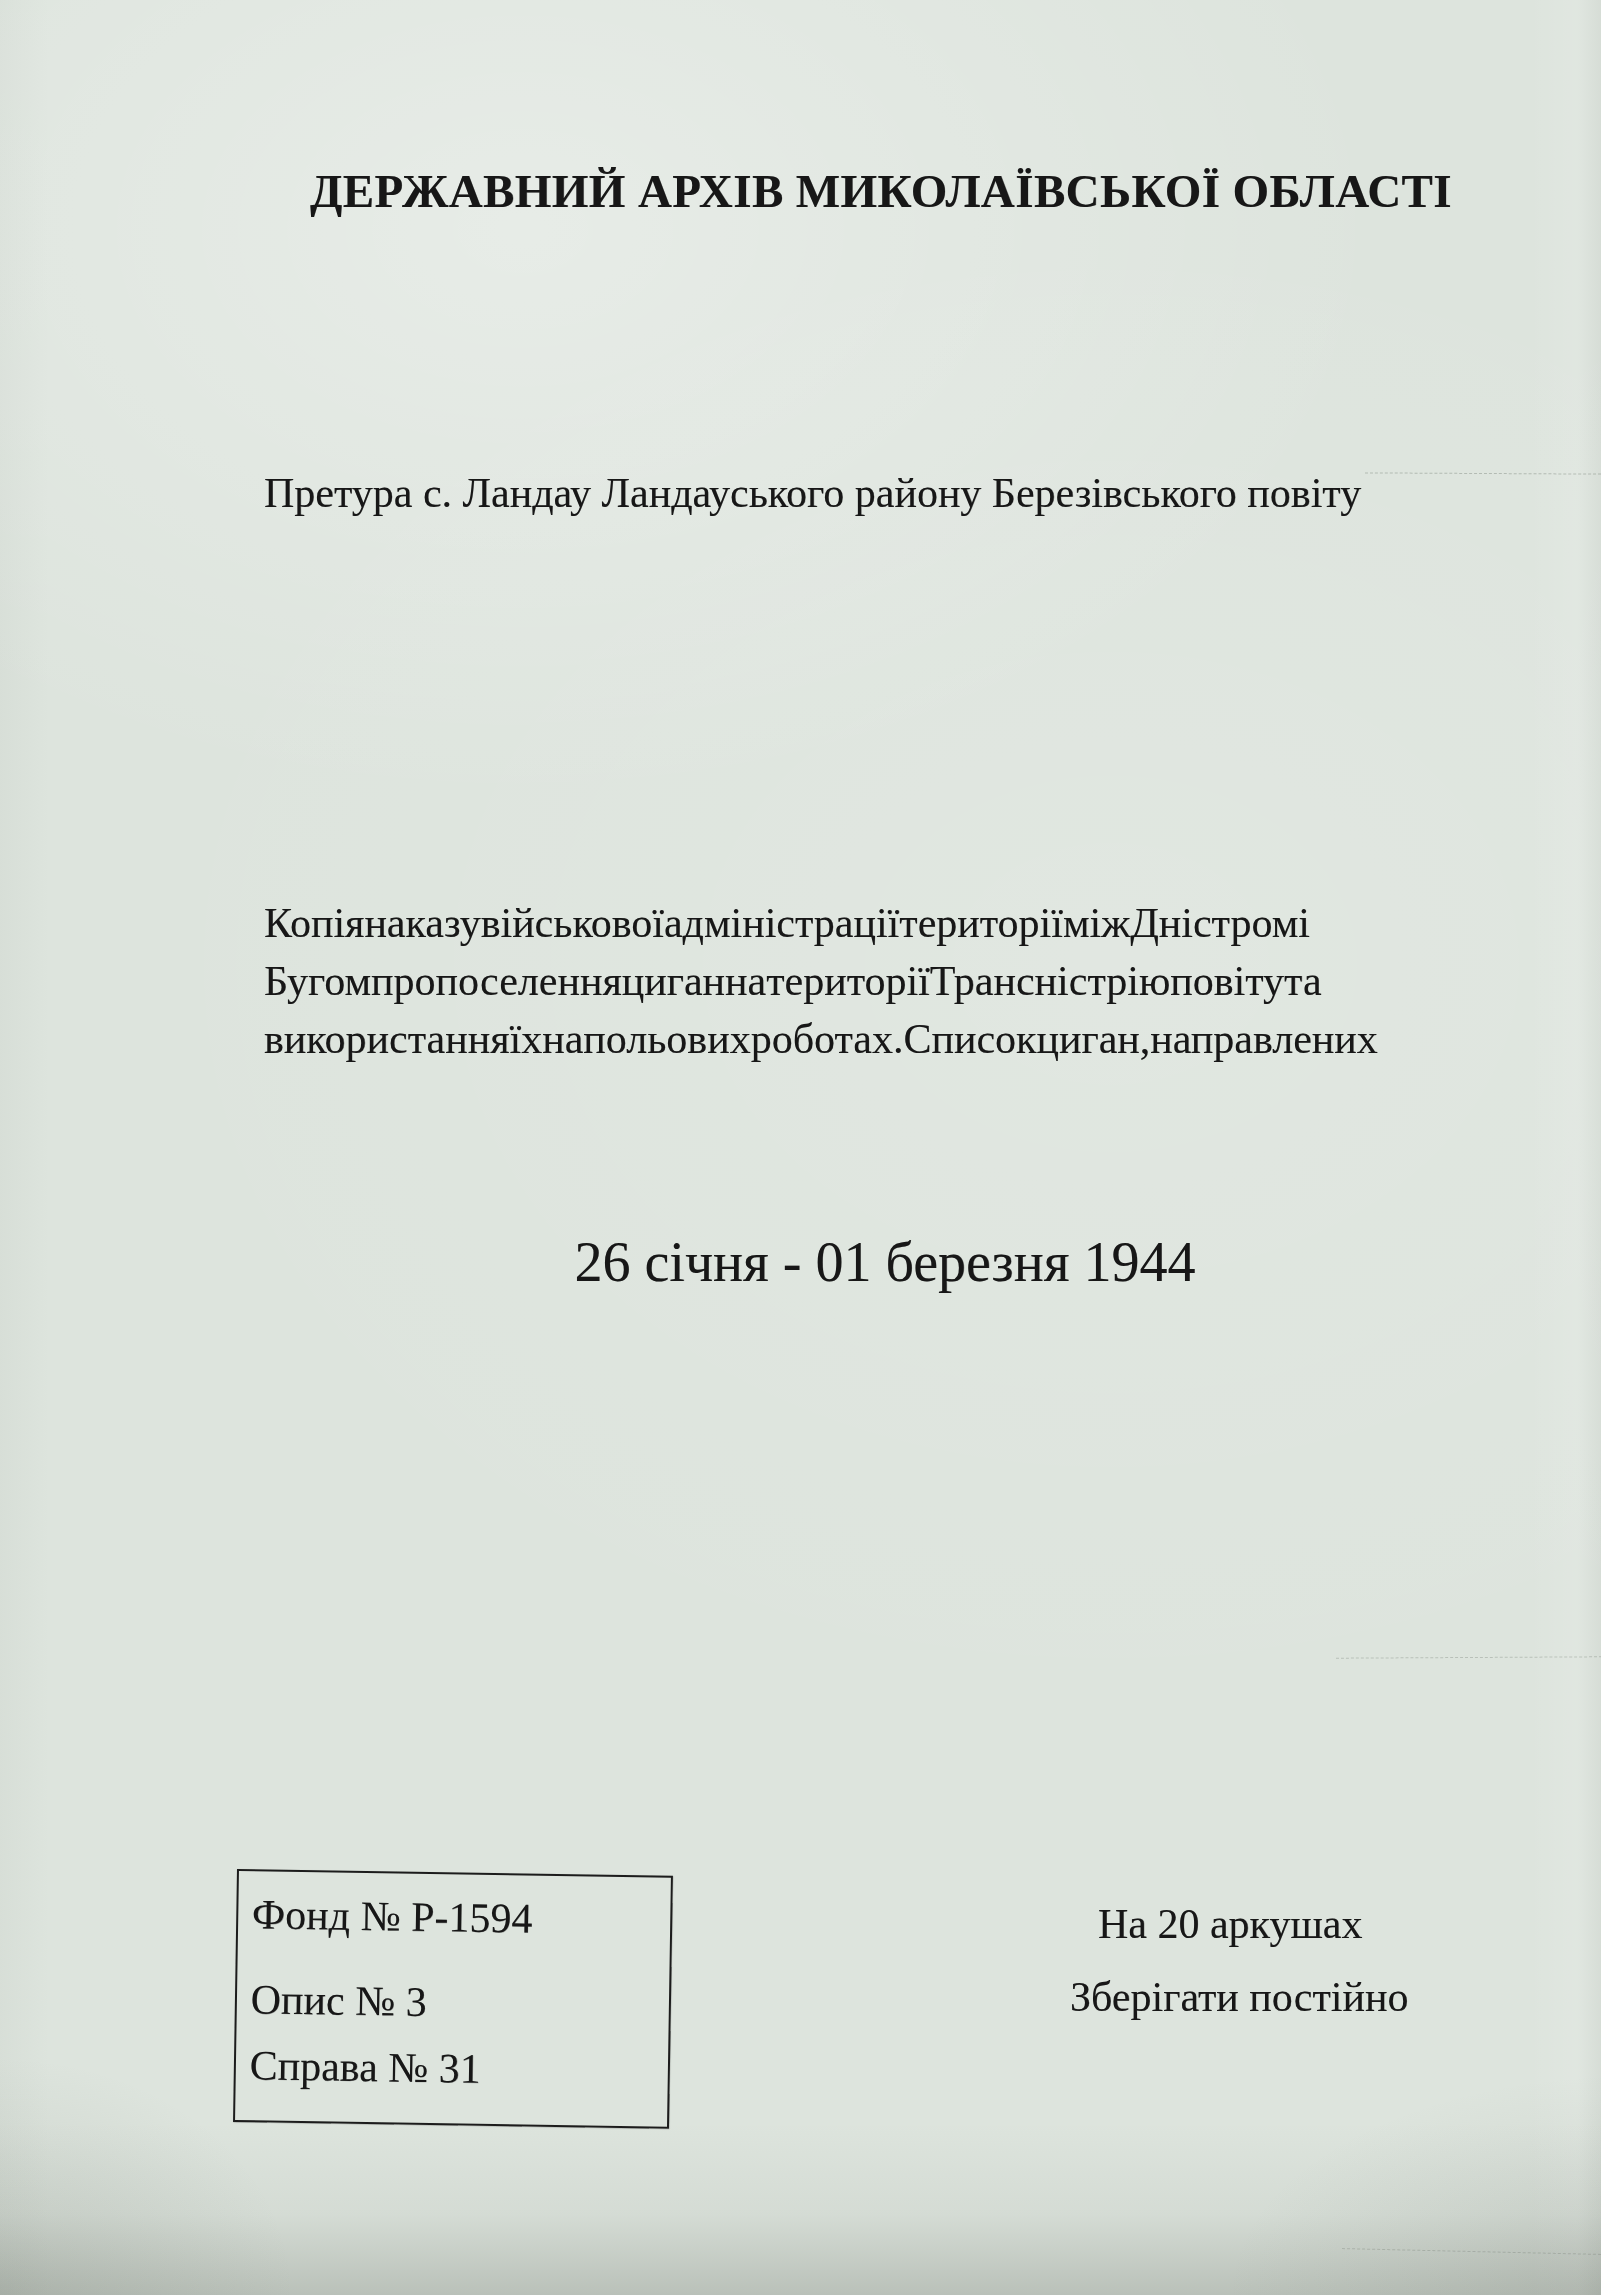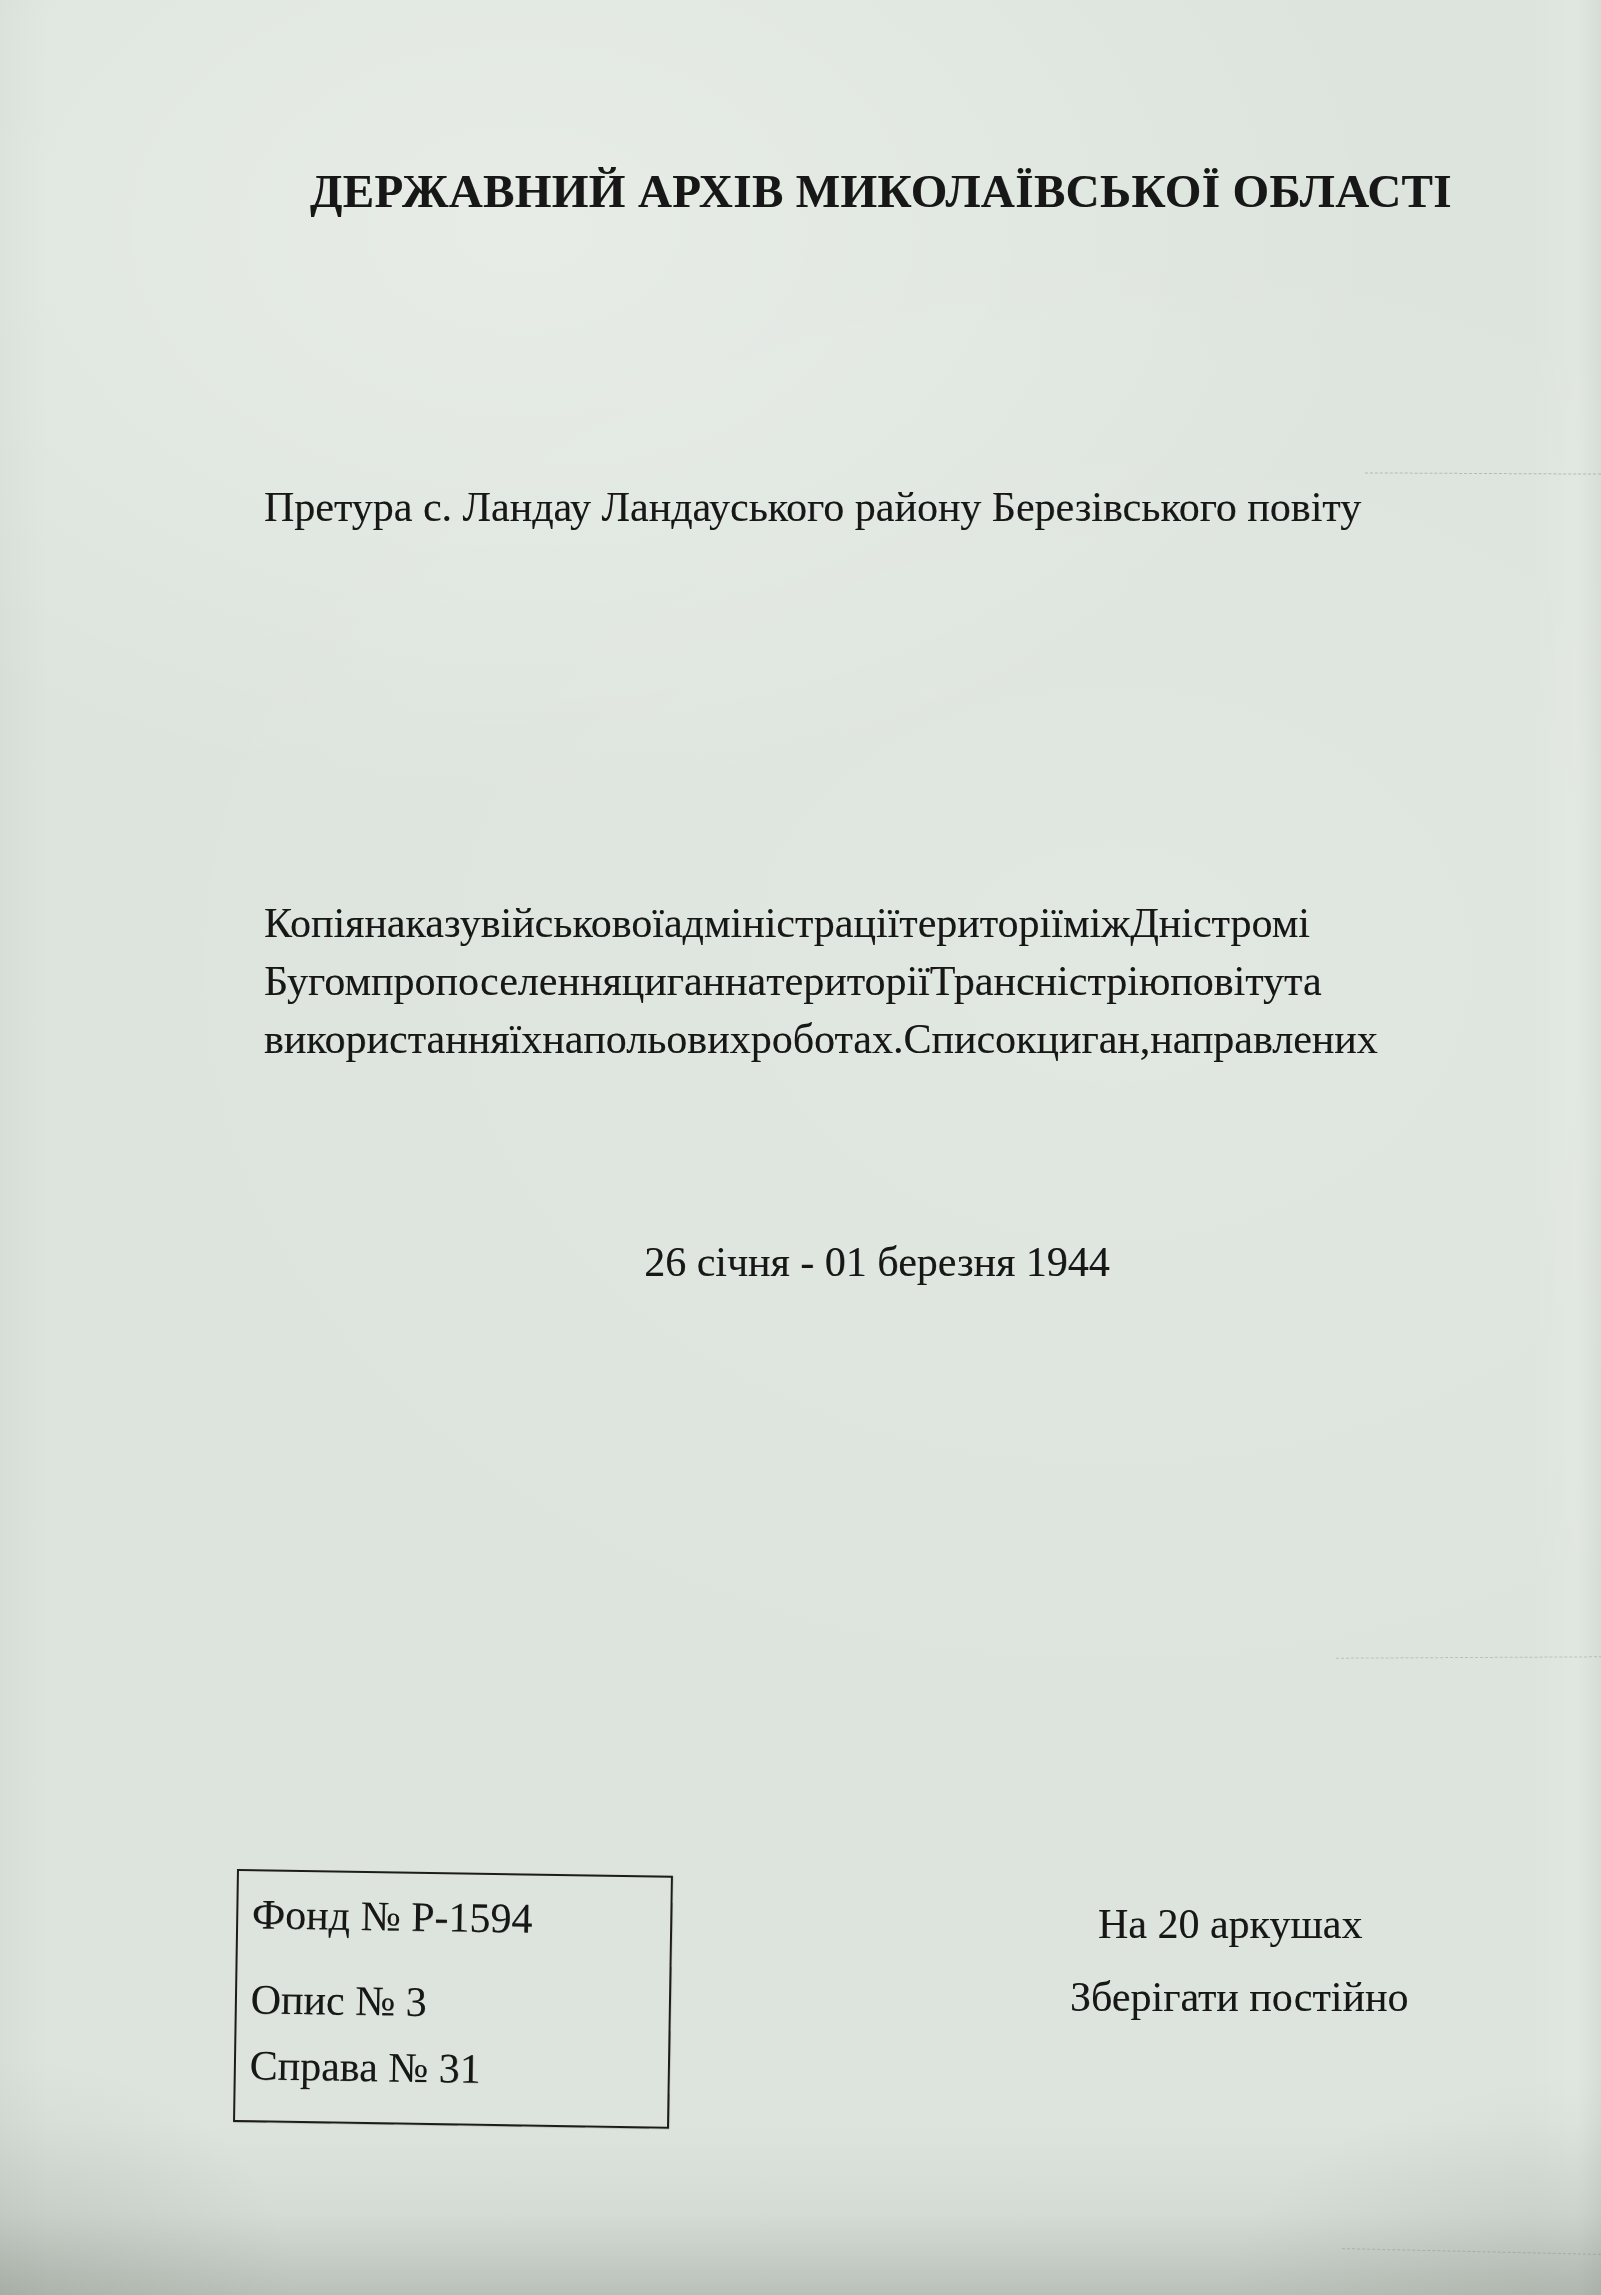--- a/index.html
+++ b/index.html
@@ -39,44 +39,43 @@
     font-weight: bold;
     letter-spacing: 0.4px;
     text-align: center;
     white-space: nowrap;
   }
   .creator {
     left: 264px;
     top: 467px;
     font-size: 42px;
     line-height: 52px;
-    margin-top: 14px;
   }
   .description {
     position: absolute;
     left: 264px;
     top: 894px;
     width: 1234px;
     font-size: 42px;
   }
   .desc-line {
     height: 58px;
     line-height: 58px;
     text-shadow: 0.3px 0.4px 0.6px rgba(25,25,25,0.38);
   }
   .desc-line.just {
     display: flex;
     justify-content: flex-start;
   }
   .date-range {
-    left: 260px;
+    left: 268px;
     top: 1236px;
     width: 1234px;
     text-align: center;
-    font-size: 42px;
+    font-size: 56px;
     line-height: 53px;
   }
   .stamp-box {
     position: absolute;
     left: 237px;
     top: 1869px;
     width: 432px;
     height: 249px;
     border: 2.4px solid #1c1c1c;
     transform: rotate(0.9deg);

